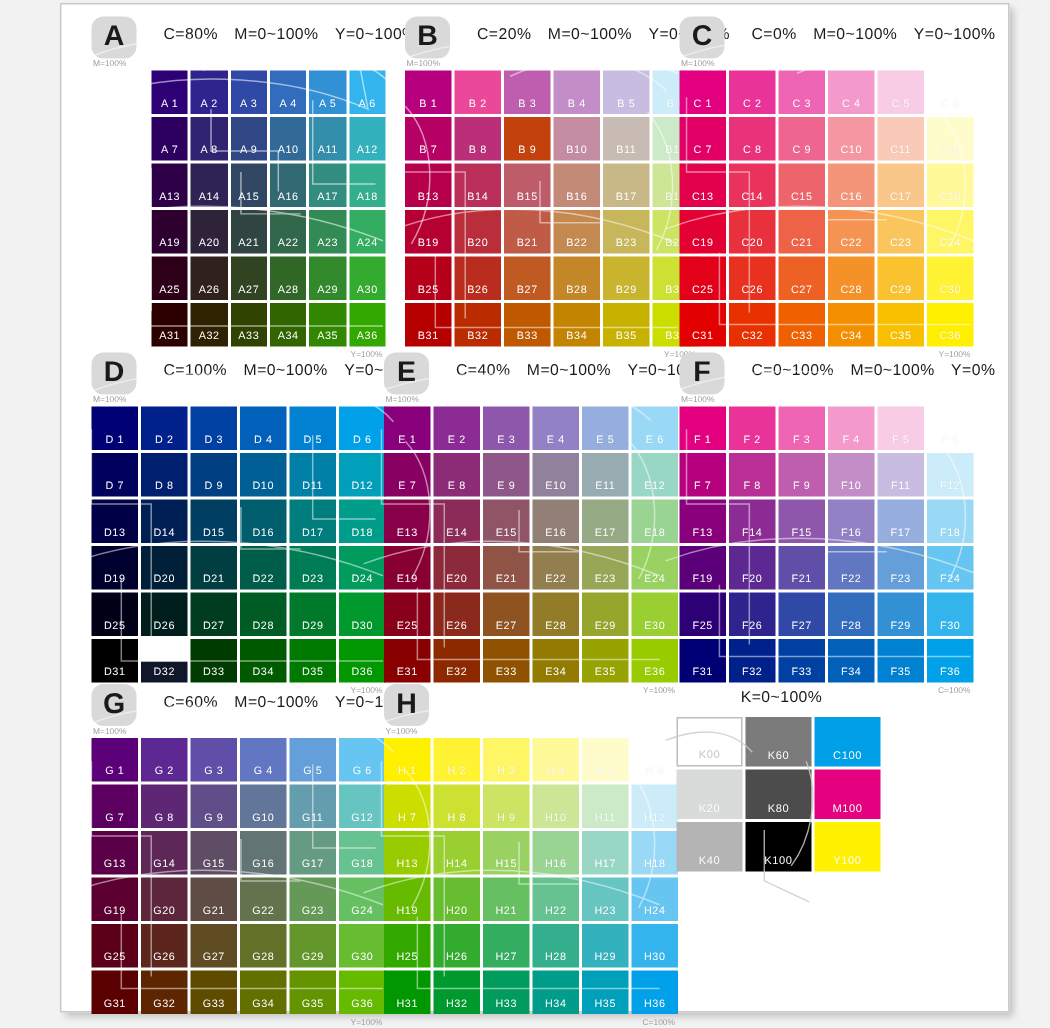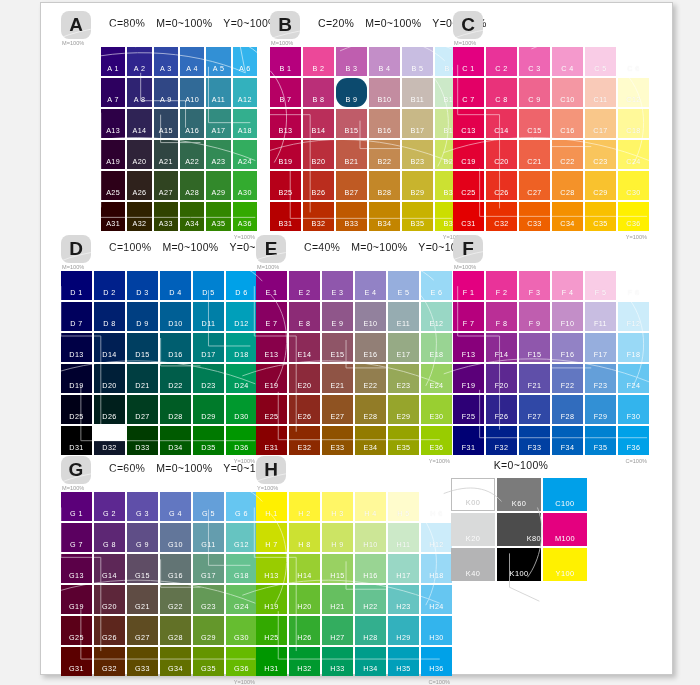--- a/index.html
+++ b/index.html
@@ -377,21 +377,21 @@
               </div>
               <div class="swatch" style="background: rgb(204, 236, 250);">
                 <span class="swatch-label" style="color: rgba(255, 255, 255, 0.92); text-shadow: rgba(0, 0, 0, 0.1) 0px 0px 1px;">B 6</span>
               </div>
               <div class="swatch" style="background: rgb(182, 0, 100);">
                 <span class="swatch-label">B 7</span>
               </div>
               <div class="swatch" style="background: rgb(186, 47, 120);">
                 <span class="swatch-label">B 8</span>
               </div>
-              <div class="swatch" style="background: #0c4a6e; border-radius: 11px;">
+              <div class="swatch" style="background: #c2410c;">
                 <span class="swatch-label">B 9</span>
               </div>
               <div class="swatch" style="background: rgb(195, 140, 160);">
                 <span class="swatch-label">B10</span>
               </div>
               <div class="swatch" style="background: rgb(200, 187, 180);">
                 <span class="swatch-label">B11</span>
               </div>
               <div class="swatch" style="background: rgb(204, 233, 200);">
                 <span class="swatch-label" style="color: rgba(255, 255, 255, 0.92); text-shadow: rgba(0, 0, 0, 0.1) 0px 0px 1px;">B12</span>
@@ -468,20 +468,21 @@
               <div class="swatch" style="background: rgb(204, 222, 0);">
                 <span class="swatch-label">B36</span>
               </div>
             </div>
             <div class="corner-br">Y=100%</div>
           </div>
         </div>
         <div class="panel pos-C">
           <div class="panel-head">
             <div class="badge">C</div>
+            <div class="head-spec"><span>C=0%</span><span>M=0~100%</span><span>Y=0~100%</span></div>
             <div class="corner-tl">M=100%</div>
           </div>
           <div style="position: relative;">
             <div class="grid">
               <div class="swatch" style="background: rgb(227, 0, 128);">
                 <span class="swatch-label">C 1</span>
               </div>
               <div class="swatch" style="background: rgb(233, 51, 153);">
                 <span class="swatch-label">C 2</span>
               </div>
@@ -827,20 +828,21 @@
               <div class="swatch" style="background: rgb(153, 204, 0);">
                 <span class="swatch-label">E36</span>
               </div>
             </div>
             <div class="corner-br">Y=100%</div>
           </div>
         </div>
         <div class="panel pos-F">
           <div class="panel-head">
             <div class="badge">F</div>
+            <div class="head-spec"><span>C=0~100%</span><span>M=0~100%</span><span>Y=0%</span></div>
             <div class="corner-tl">M=100%</div>
           </div>
           <div style="position: relative;">
             <div class="grid">
               <div class="swatch" style="background: rgb(227, 0, 128);">
                 <span class="swatch-label">F 1</span>
               </div>
               <div class="swatch" style="background: rgb(233, 51, 153);">
                 <span class="swatch-label">F 2</span>
               </div>
@@ -1199,21 +1201,21 @@
           </div>
           <div class="kswatch" style="background: rgb(123, 123, 123);">
             <span class="swatch-label" style="color: rgb(255, 255, 255);">K60</span>
           </div>
           <div class="kswatch" style="background: rgb(0, 160, 233);">
             <span class="swatch-label" style="color: rgb(255, 255, 255);">C100</span>
           </div>
           <div class="kswatch" style="background: rgb(217, 218, 218);">
             <span class="swatch-label" style="color: rgb(255, 255, 255);">K20</span>
           </div>
-          <div class="kswatch" style="background: rgb(76, 76, 76); justify-content: flex-end;">
+          <div class="kswatch" style="background: rgb(76, 76, 76);">
             <span class="swatch-label" style="color: rgb(255, 255, 255);">K80</span>
           </div>
           <div class="kswatch" style="background: rgb(228, 0, 127);">
             <span class="swatch-label" style="color: rgb(255, 255, 255);">M100</span>
           </div>
           <div class="kswatch" style="background: rgb(180, 180, 181);">
             <span class="swatch-label" style="color: rgb(255, 255, 255);">K40</span>
           </div>
           <div class="kswatch" style="background: rgb(0, 0, 0);">
             <span class="swatch-label" style="color: rgb(255, 255, 255);">K100</span>

